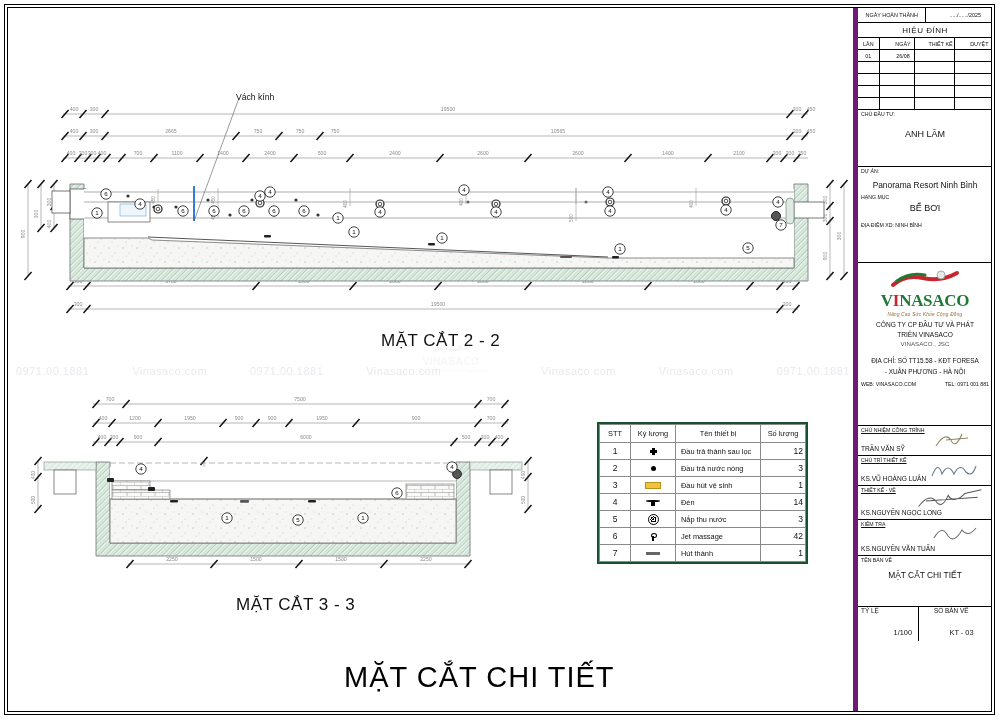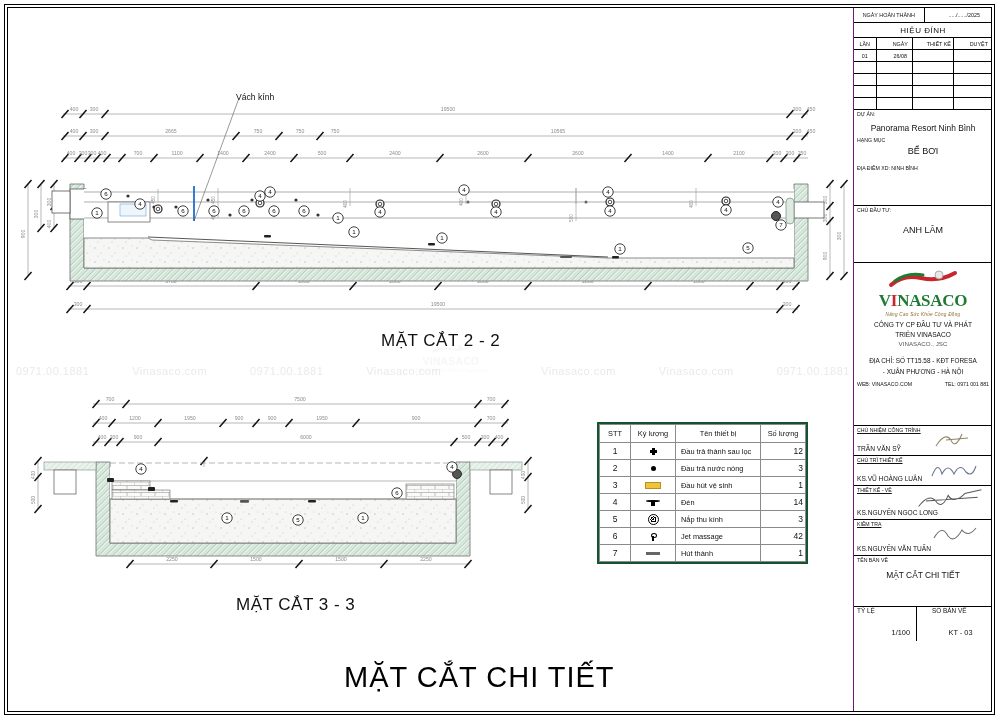--- a/index.html
+++ b/index.html
@@ -59,21 +59,21 @@
       background:radial-gradient(circle,#000 0 1px,#fff 1px 2px,#000 2px 3px,#fff 3px 4px);}
   .sym-jet{width:6px;height:8px;position:relative;}
   .sym-jet:before{content:"";position:absolute;left:1px;top:0;width:4px;height:3px;
       border:1px solid #000;border-radius:50%;}
   .sym-jet:after{content:"";position:absolute;left:2px;top:3px;width:2px;height:5px;
       background:#000;}
   .sym-line{width:14px;height:3px;background:#666;}
 
   
   .tb{position:absolute;right:8px;top:8px;width:139px;height:703px;
-      border-left:1px solid #701a75;box-sizing:border-box;font-size:6.4px;color:#111;}
+      border-left:5px solid #701a75;box-sizing:border-box;font-size:6.4px;color:#111;}
   .tb .box{border-bottom:1px solid #000;box-sizing:border-box;position:relative;}
   .tb .r{display:flex;gap:12px;}
   .tb .cell{border-right:1px solid #000;box-sizing:border-box;
       display:flex;align-items:center;justify-content:center;height:11px;font-size:5.4px;}
   .tb .cell:last-child{border-right:none;}
   .tb-lbl{font-size:5.2px;padding:1px 3px;}
   .tb-val{text-align:center;font-size:9px;padding:4px 2px 5px;}
   .tb-val2{text-align:center;font-size:8.4px;padding:3px 2px;}
   .tb-sign{height:30px;position:relative;}
   .tb-name{font-size:6.6px;padding:0 3px 2px;}
@@ -596,21 +596,21 @@
         </tr>
         <tr>
           <td class="c1">4</td>
           <td class="c2"><span class="sym sym-lamp"></span></td>
           <td class="c3">Đèn</td>
           <td class="c4">14</td>
         </tr>
         <tr>
           <td class="c1">5</td>
           <td class="c2"><span class="sym sym-circ"></span></td>
-          <td class="c3">Nắp thu kính</td>
+          <td class="c3">Nắp thu nước</td>
           <td class="c4">3</td>
         </tr>
         <tr>
           <td class="c1">6</td>
           <td class="c2"><span class="sym sym-jet"></span></td>
           <td class="c3">Jet massage</td>
           <td class="c4">42</td>
         </tr>
         <tr>
           <td class="c1">7</td>
@@ -660,31 +660,31 @@
       <div class="cell" style="width:28%;"></div>
       <div class="cell" style="width:26%;"></div>
     </div>
     <div class="box r">
       <div class="cell" style="width:22%;"></div>
       <div class="cell" style="width:24%;"></div>
       <div class="cell" style="width:28%;"></div>
       <div class="cell" style="width:26%;"></div>
     </div>
 
+    <div class="box" style="height:57px;">
+      <span class="tb-lbl">CHỦ ĐẦU TƯ:</span>
+      <div class="tb-val" style="padding-top:12px;">ANH LÂM</div>
+    </div>
+
     <div class="box" style="height:96px;">
       <span class="tb-lbl">DỰ ÁN:</span>
       <div class="tb-val2" style="padding-top:6px;">Panorama Resort Ninh Bình</div>
       <span class="tb-lbl">HẠNG MỤC</span>
       <div class="tb-val" style="padding-top:3px;">BỂ BƠI</div>
       <span class="tb-lbl" style="display:block;padding-top:4px;">ĐỊA ĐIỂM XD: NINH BÌNH</span>
-    </div>
-
-    <div class="box" style="height:57px;">
-      <span class="tb-lbl">CHỦ ĐẦU TƯ:</span>
-      <div class="tb-val" style="padding-top:12px;">ANH LÂM</div>
     </div>
 
     <div class="box" style="height:163px;">
       <div class="logo-wrap">
         <svg class="logo-swim" width="72" height="22" viewBox="0 0 72 22">
           <path d="M4 17 Q16 6 34 10 Q52 14 68 5" stroke="#c9252d" stroke-width="4" fill="none" stroke-linecap="round"></path>
           <path d="M8 13 Q20 4 36 7" stroke="#1f7a34" stroke-width="3" fill="none" stroke-linecap="round"></path>
           <circle cx="52" cy="7" r="4" fill="#e8e8e8" stroke="#999" stroke-width=".8"></circle>
         </svg>
         <div class="logo-word">V<span class="red">I</span>NASACO</div>

